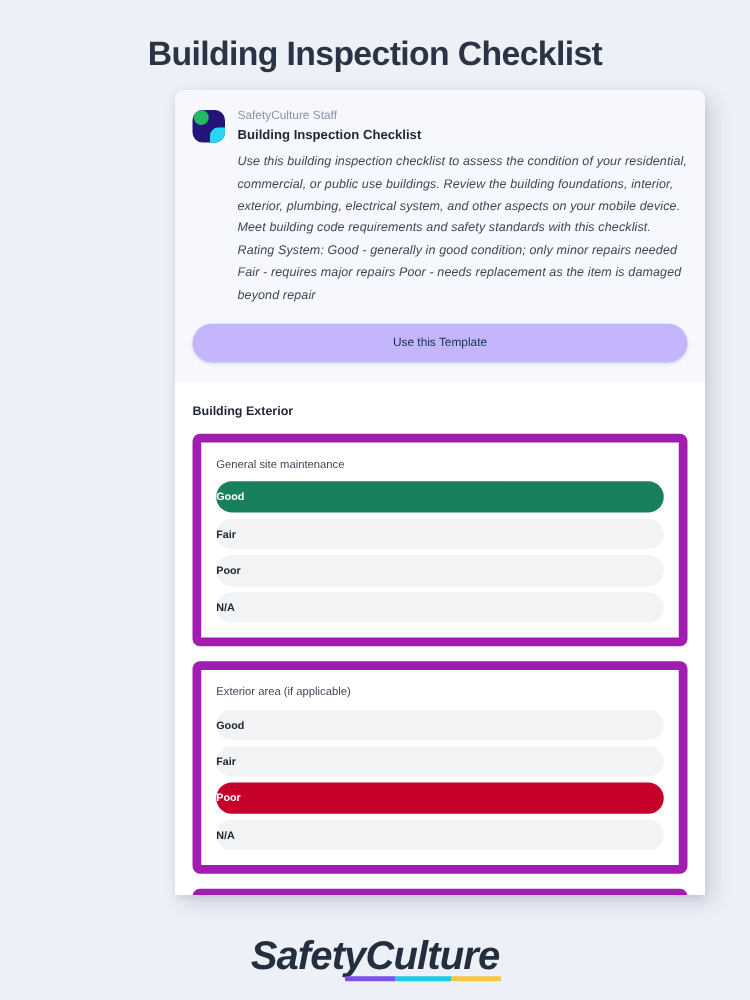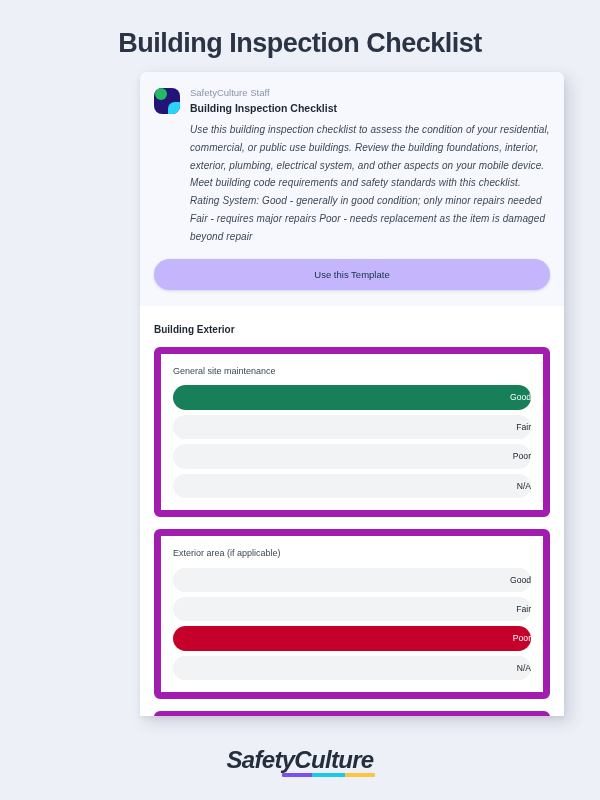--- a/index.html
+++ b/index.html
@@ -157,22 +157,22 @@
     display: block;
     width: 100%;
     padding: 6px 0;
     margin-bottom: 5px;
     border: none;
     border-radius: 14px;
     background: #f2f3f5;
     color: #20262f;
     font-family: "Liberation Sans", sans-serif;
     font-size: 8.6px;
-    font-weight: normal;
-    text-align: right;
+    font-weight: bold;
+    text-align: left;
     cursor: pointer;
     line-height: 1.45;
   }
   .option:last-child { margin-bottom: 0; }
 
   .option.sel-good { background: #17805a; color: #ffffff; }
   .option.sel-poor { background: #c4002b; color: #ffffff; }
   .option.sel-fair { background: #fbad08; color: #ffffff; }
 
   
@@ -180,21 +180,21 @@
     position: absolute;
     left: 0;
     right: 0;
     top: 748px;
     text-align: center;
     height: 40px;
   }
   .wordmark {
     display: inline-block;
     position: relative;
-    font-size: 24px;
+    font-size: 32px;
     font-weight: bold;
     font-style: italic;
     color: #232f3e;
     letter-spacing: -0.7px;
     line-height: 1;
   }
   .wordmark .underline {
     position: absolute;
     left: 38%;
     right: -2px;

